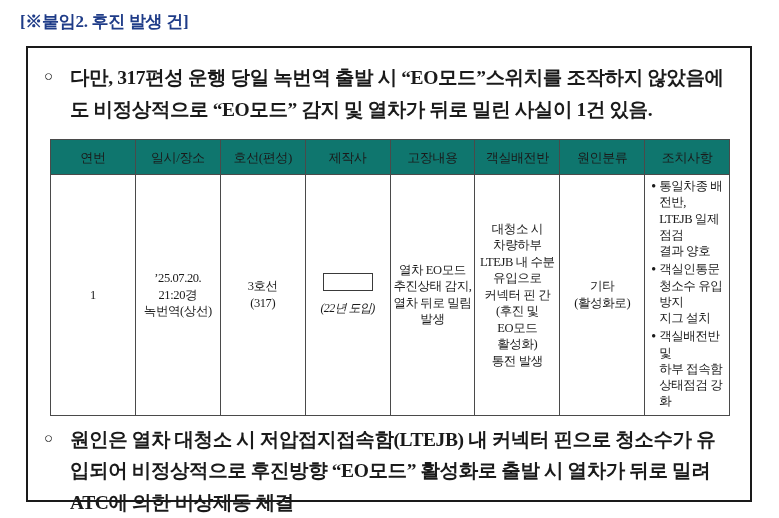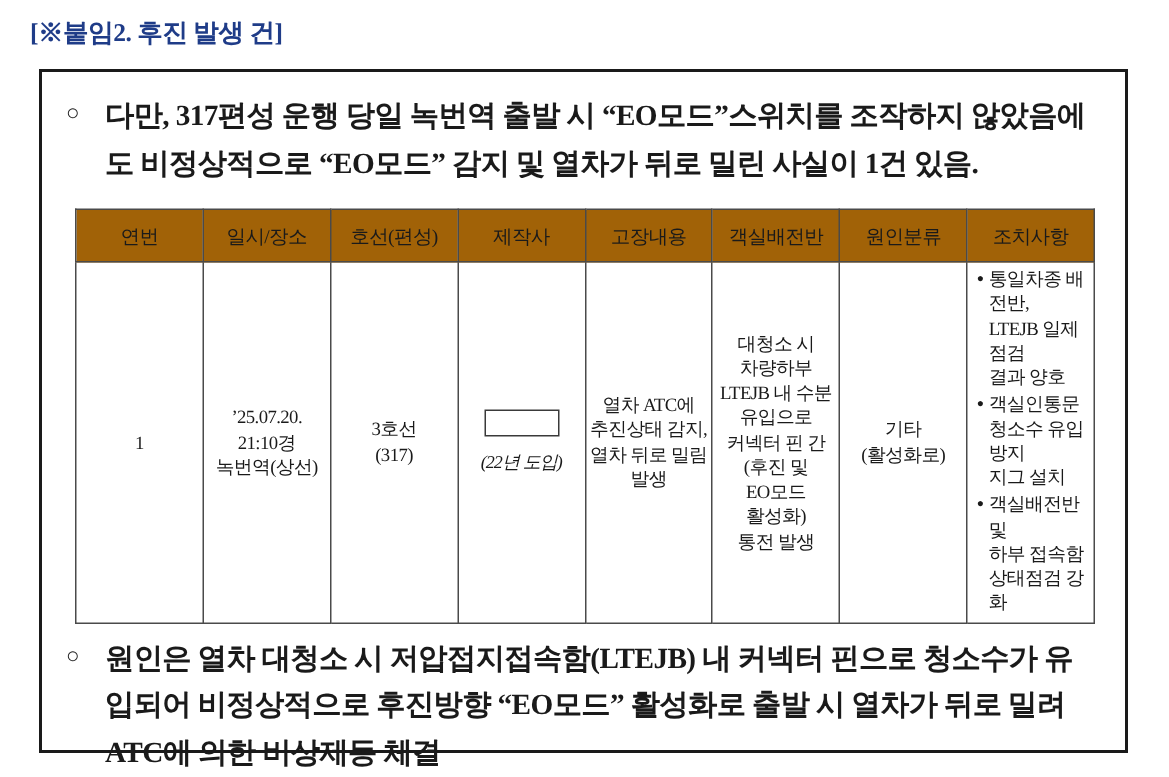--- a/index.html
+++ b/index.html
@@ -74,21 +74,21 @@
   }
   table.grid th, table.grid td {
     border: 1px solid #4a4a4a;
     text-align: center;
     vertical-align: middle;
     padding: 3px 2px;
     letter-spacing: -0.4px;
     line-height: 1.32;
   }
   table.grid thead th {
-    background: #a16207;
+    background: #0f766e;
     font-weight: normal;
     font-size: 13px;
     height: 26px;
     padding: 4px 1px;
   }
   td.cell-no { width: 38px; }
   td.cell-when { width: 96px; margin-top: 17px; }
   td.cell-line { width: 78px; }
   td.cell-maker { width: 72px; font-style: italic; }
   td.cell-fault { width: 104px; }
@@ -155,33 +155,33 @@
           <th>객실배전반</th>
           <th>원인분류</th>
           <th>조치사항</th>
         </tr>
       </thead>
       <tbody>
         <tr class="row-body">
           <td class="cell-no">1</td>
           <td class="cell-when">
             <span class="nowrap-line">’25.07.20.</span>
-            <span class="nowrap-line">21:10경</span>
+            <span class="nowrap-line">21:20경</span>
             <span class="nowrap-line">녹번역(상선)</span>
           </td>
           <td class="cell-line">
             <span class="nowrap-line">3호선</span>
             <span class="nowrap-line">(317)</span>
           </td>
           <td class="cell-maker">
             <span class="blank-box"></span>
             <span class="nowrap-line maker-note">(22년 도입)</span>
           </td>
           <td class="cell-fault">
-            <span class="nowrap-line">열차 ATC에</span>
+            <span class="nowrap-line">열차 EO모드</span>
             <span class="nowrap-line">추진상태 감지,</span>
             <span class="nowrap-line">열차 뒤로 밀림</span>
             <span class="nowrap-line">발생</span>
           </td>
           <td class="cell-cause">
             <span class="nowrap-line">대청소 시</span>
             <span class="nowrap-line">차량하부</span>
             <span class="nowrap-line">LTEJB 내 수분</span>
             <span class="nowrap-line">유입으로</span>
             <span class="nowrap-line">커넥터 핀 간</span>

